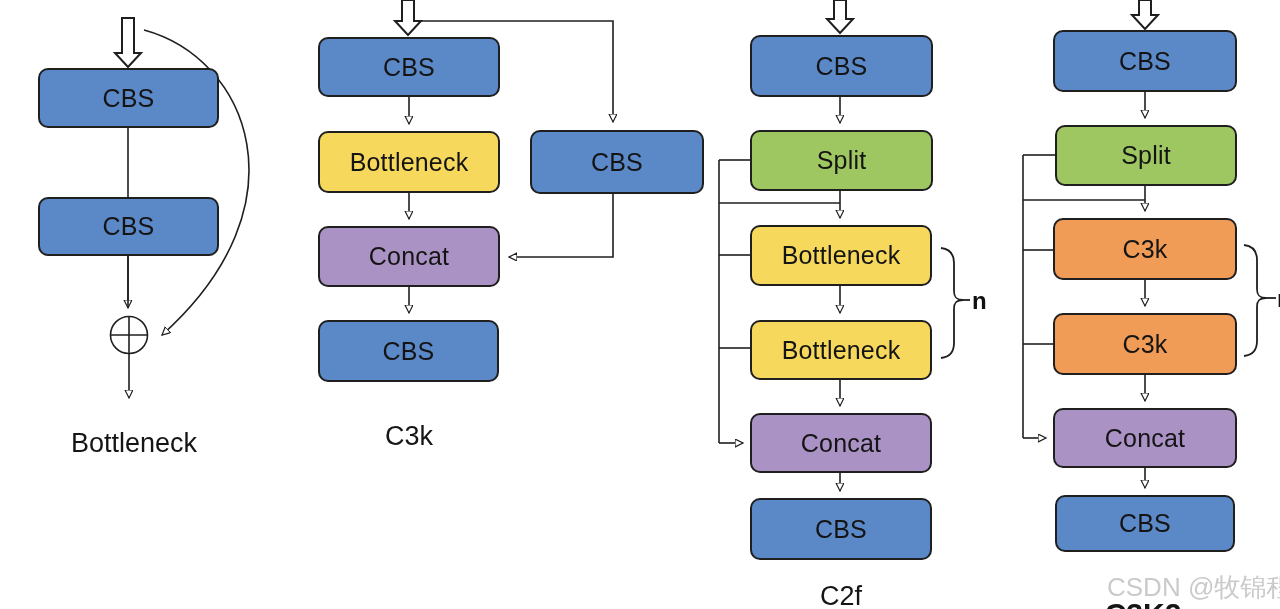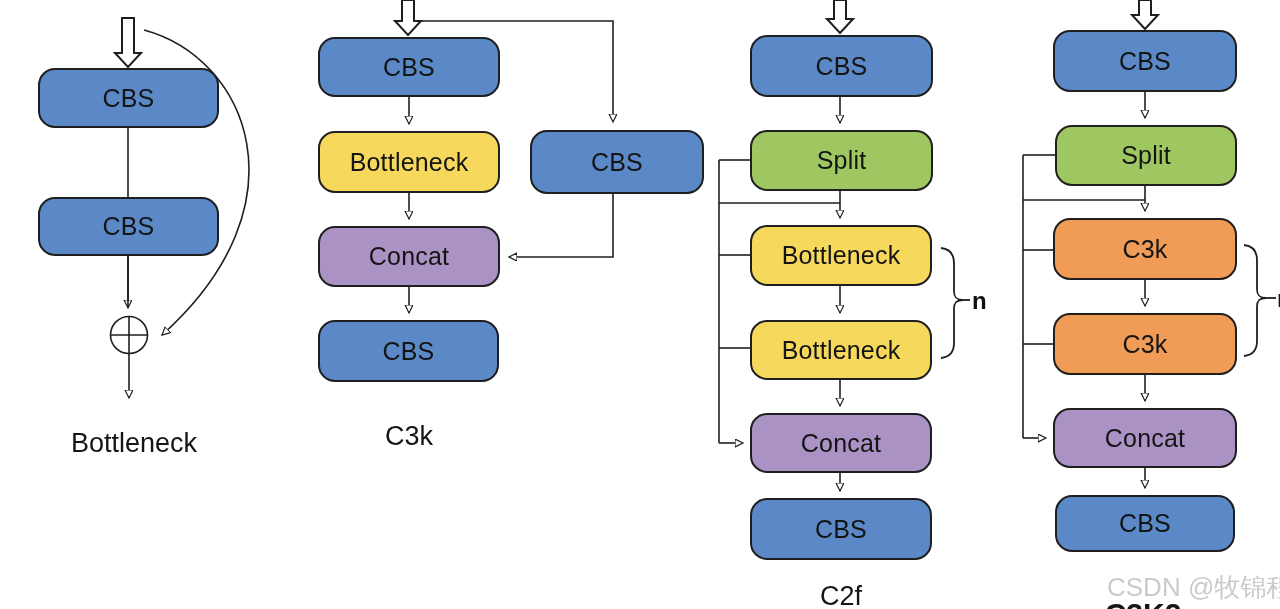--- a/index.html
+++ b/index.html
@@ -3,21 +3,21 @@
 <meta charset="utf-8">
 <style>
   html,body{margin:0;padding:0;background:#ffffff;}
   #canvas{
     position:relative;width:1280px;height:609px;background:#ffffff;
     overflow:hidden;font-family:"Liberation Sans",sans-serif;
   }
   #wires{position:absolute;left:0;top:0;width:1280px;height:609px;}
   .box{
     position:absolute;box-sizing:border-box;
-    border:2px solid #1f1f1f;border-radius:17px;
+    border:2px solid #1f1f1f;border-radius:10px;
     display:flex;align-items:center;justify-content:center;
     font-size:25px;color:#141414;letter-spacing:0.2px;
     z-index:2;
   }
   .diagram-title{
     position:absolute;transform:translateX(-50%);
     font-size:27px;color:#151515;white-space:nowrap;z-index:3;
   }
   .n-label{
     position:absolute;font-size:24px;font-weight:bold;color:#111;

